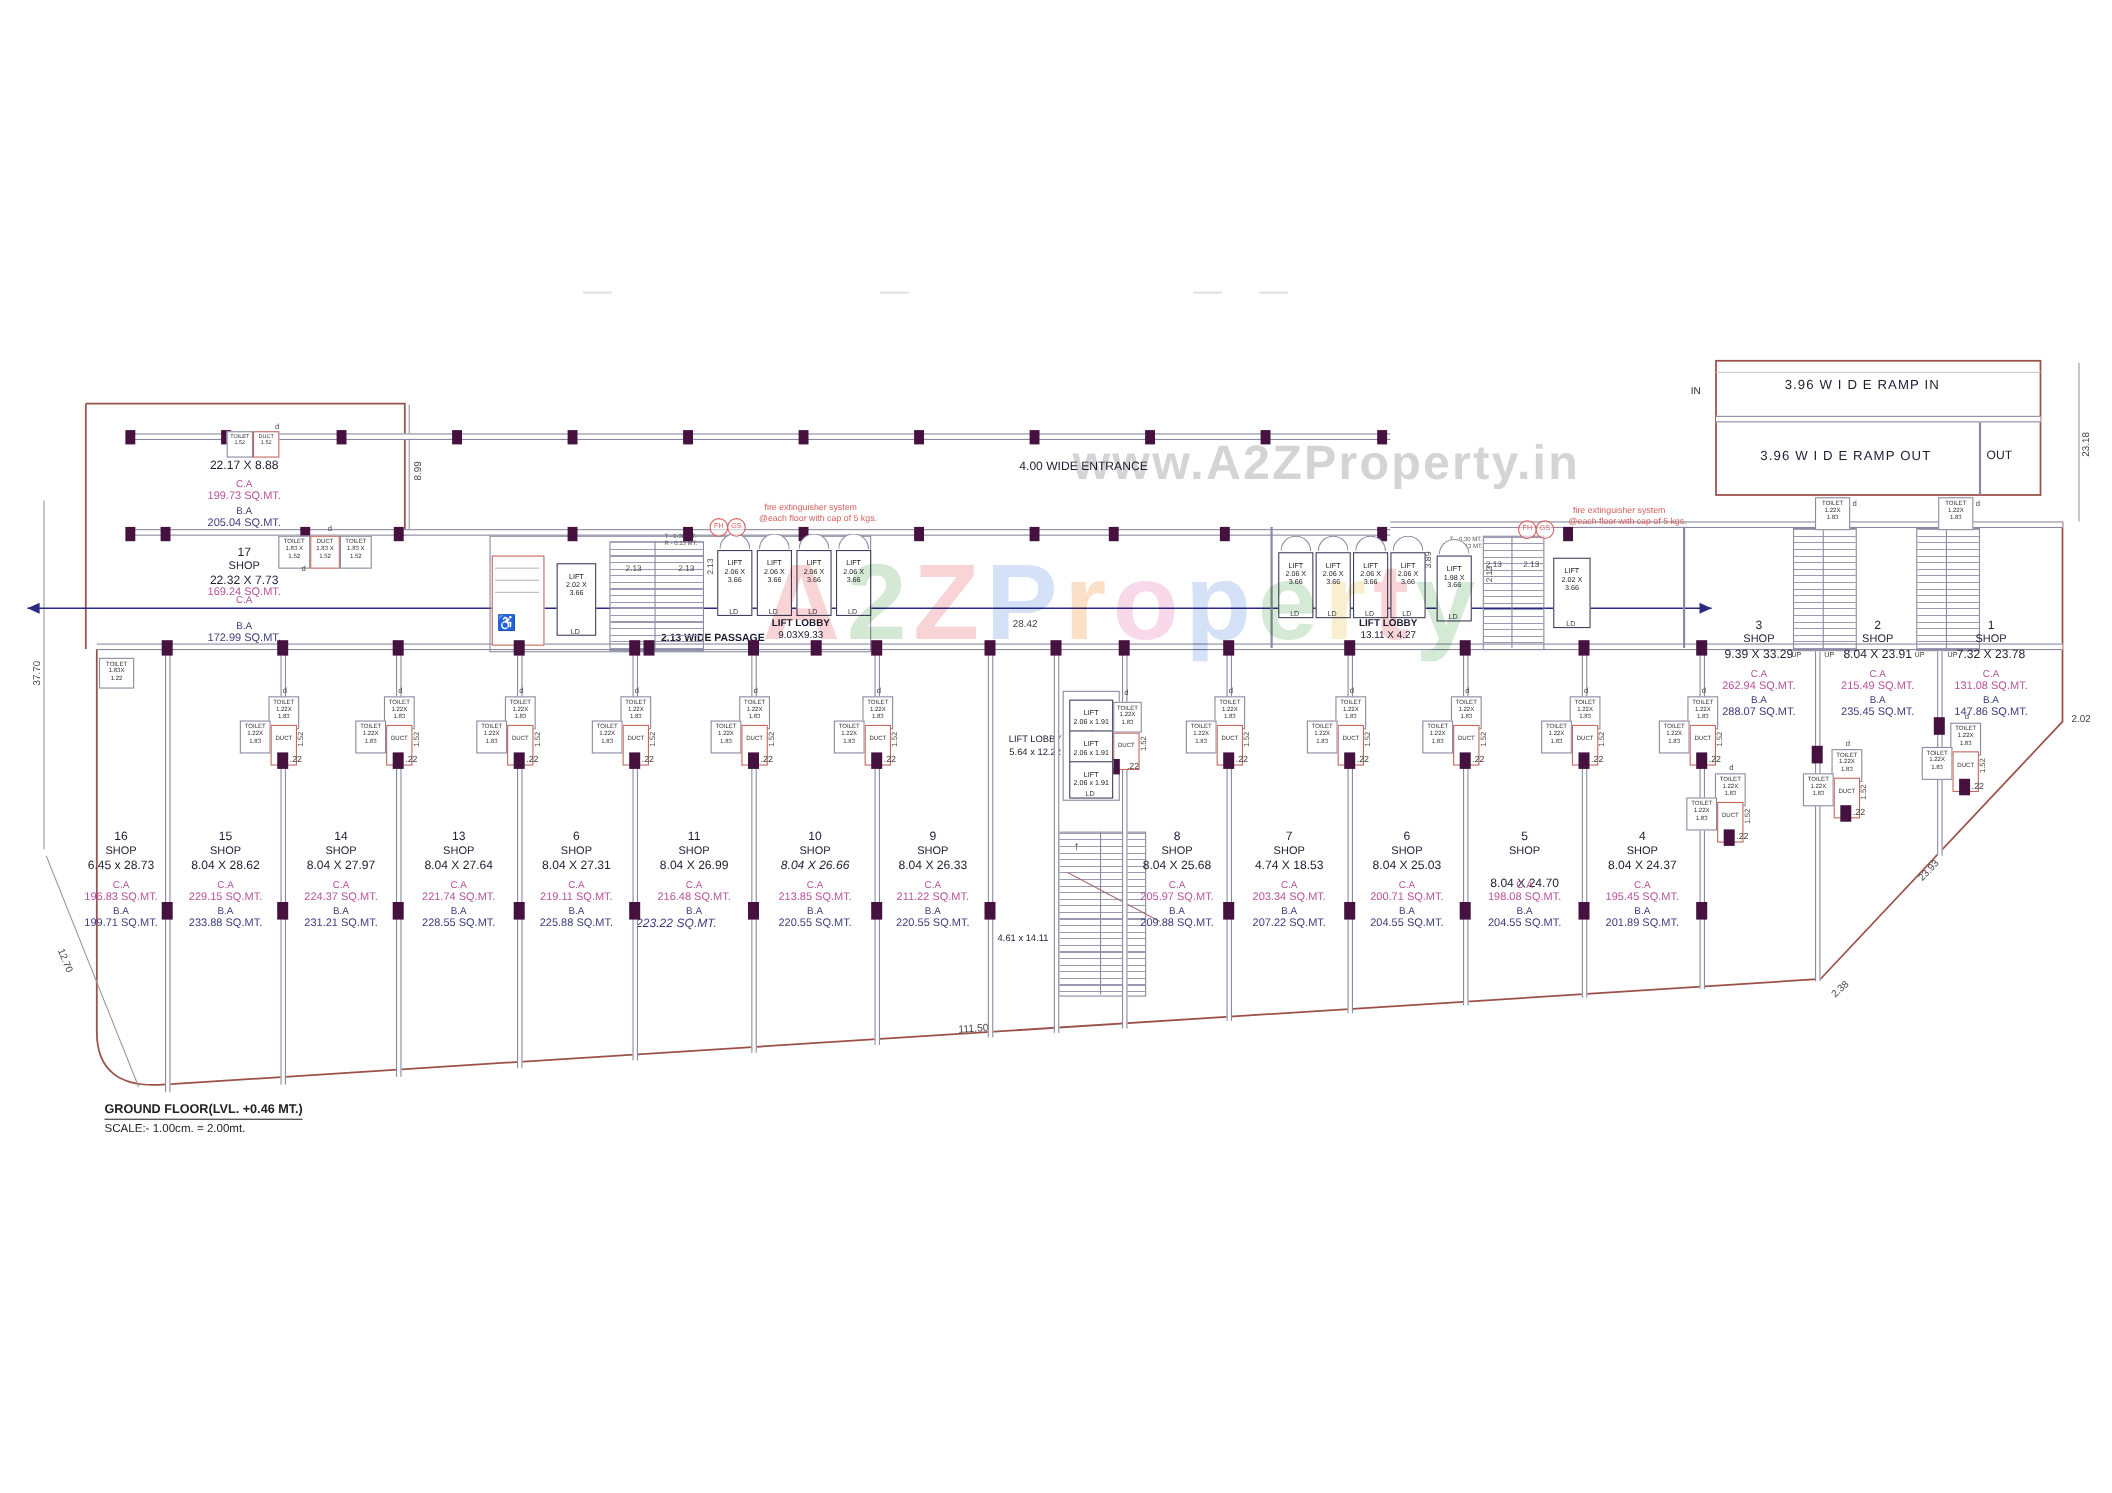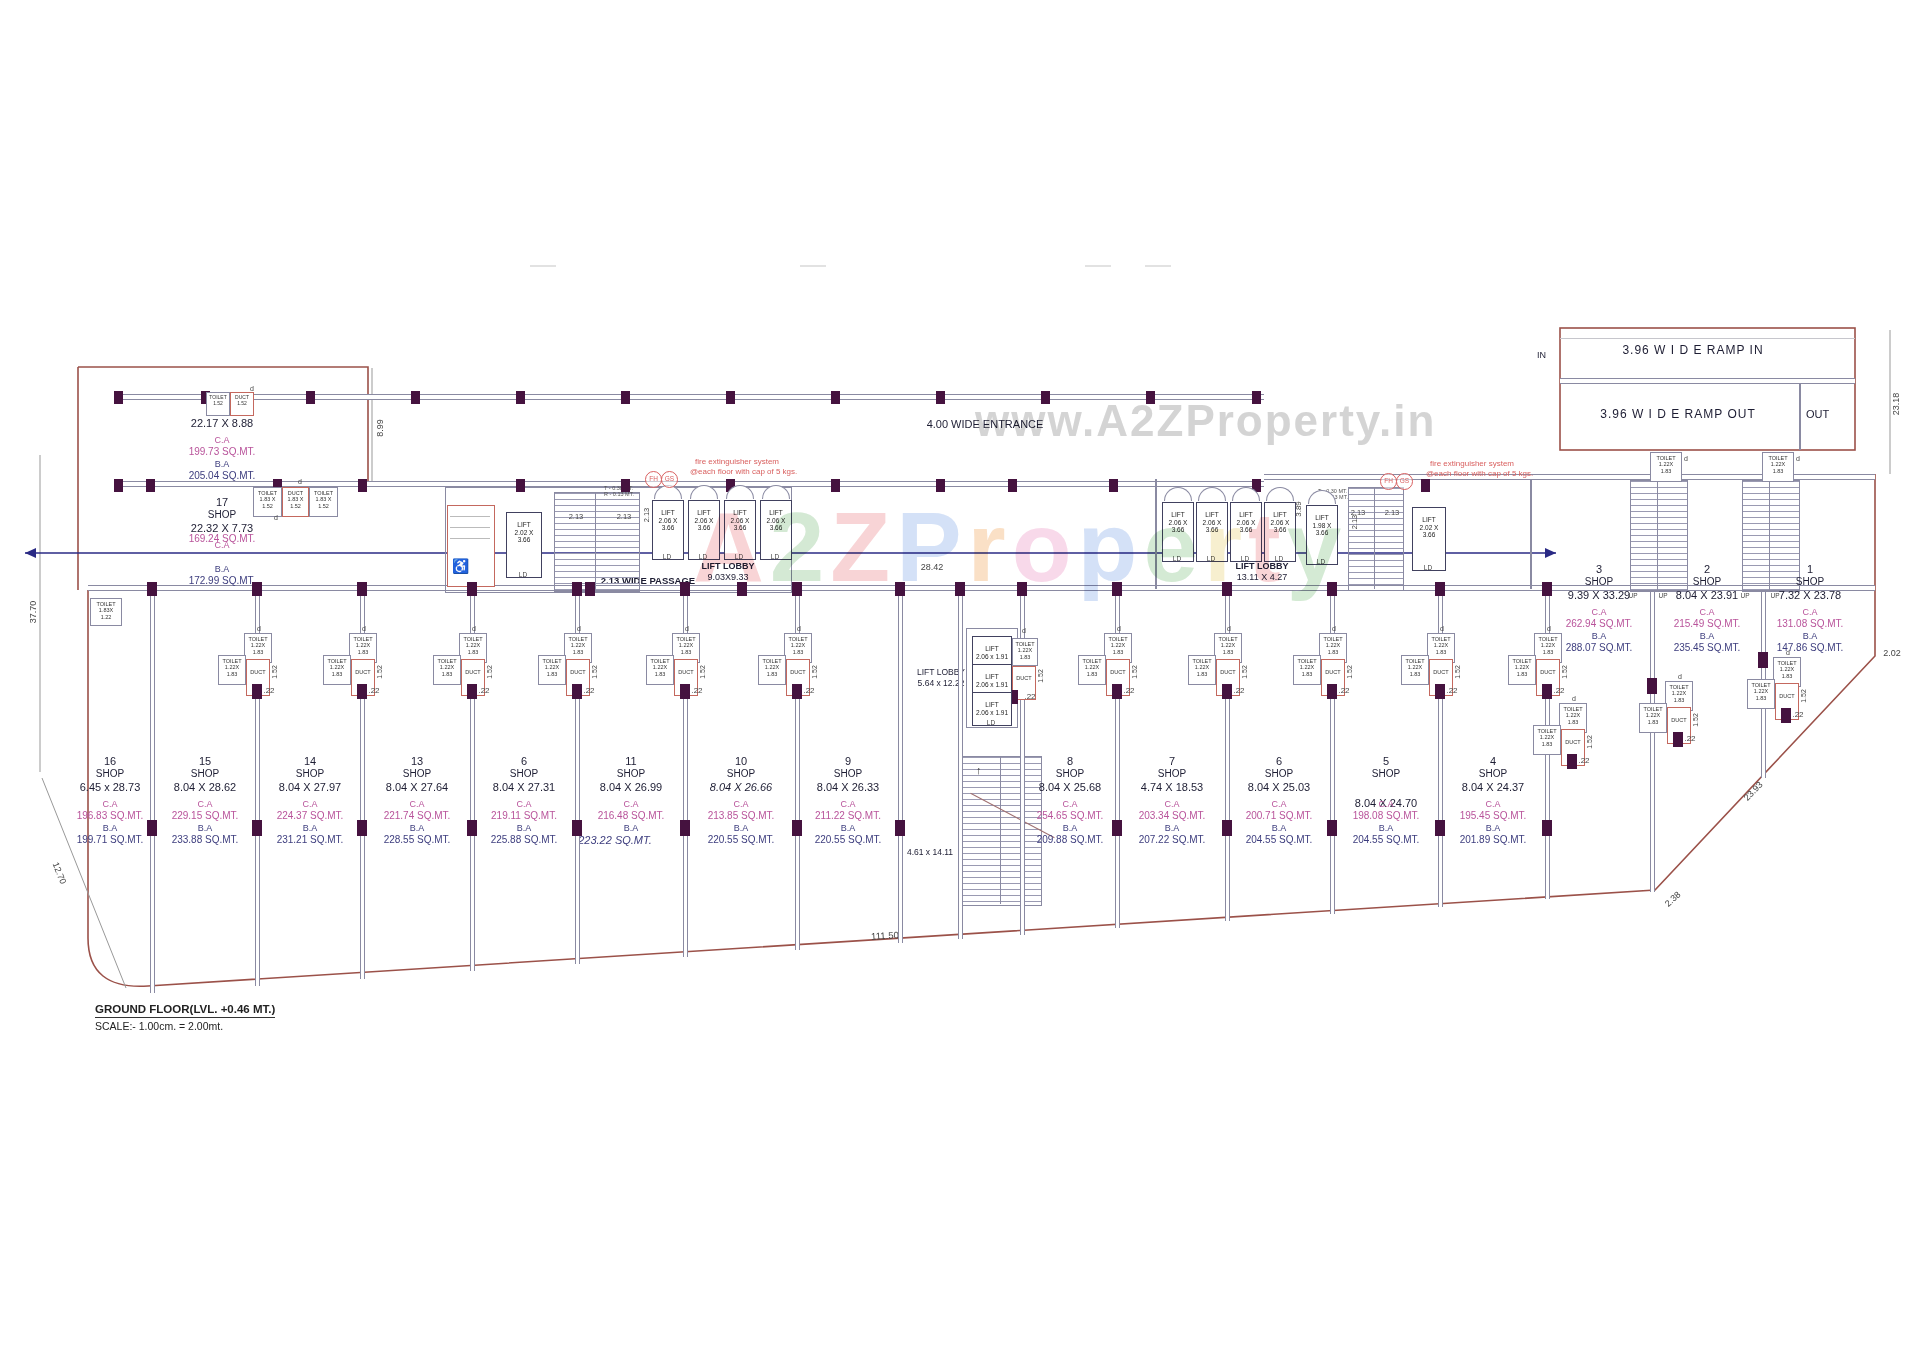--- a/index.html
+++ b/index.html
@@ -175,21 +175,21 @@
     <div class="txt" style="left: 1172px; top: 768px; font-size: 10px;">SHOP</div>
     <div class="txt" style="left: 1172px; top: 781px; font-size: 11px;">4.74 X 18.53</div>
     <div class="txt ca" style="left: 1172px; top: 799px; font-size: 9px;">C.A</div>
     <div class="txt ca" style="left: 1172px; top: 810px; font-size: 10px;">203.34 SQ.MT.</div>
     <div class="txt ba" style="left: 1172px; top: 823px; font-size: 9px;">B.A</div>
     <div class="txt ba" style="left: 1172px; top: 834px; font-size: 10px;">207.22 SQ.MT.</div>
     <div class="txt" style="left: 1070px; top: 755px; font-size: 11px;">8</div>
     <div class="txt" style="left: 1070px; top: 768px; font-size: 10px;">SHOP</div>
     <div class="txt" style="left: 1070px; top: 781px; font-size: 11px;">8.04 X 25.68</div>
     <div class="txt ca" style="left: 1070px; top: 799px; font-size: 9px;">C.A</div>
-    <div class="txt ca" style="left: 1070px; top: 810px; font-size: 10px;">254.65 SQ.MT.</div>
+    <div class="txt ca" style="left: 1070px; top: 810px; font-size: 10px;">205.97 SQ.MT.</div>
     <div class="txt ba" style="left: 1070px; top: 823px; font-size: 9px;">B.A</div>
     <div class="txt ba" style="left: 1070px; top: 834px; font-size: 10px;">209.88 SQ.MT.</div>
     <div class="txt" style="left: 848px; top: 755px; font-size: 11px;">9</div>
     <div class="txt" style="left: 848px; top: 768px; font-size: 10px;">SHOP</div>
     <div class="txt" style="left: 848px; top: 781px; font-size: 11px;">8.04 X 26.33</div>
     <div class="txt ca" style="left: 848px; top: 799px; font-size: 9px;">C.A</div>
     <div class="txt ca" style="left: 848px; top: 810px; font-size: 10px;">211.22 SQ.MT.</div>
     <div class="txt ba" style="left: 848px; top: 823px; font-size: 9px;">B.A</div>
     <div class="txt ba" style="left: 848px; top: 834px; font-size: 10px;">220.55 SQ.MT.</div>
     <div class="txt" style="left: 741px; top: 755px; font-size: 11px;">10</div>

